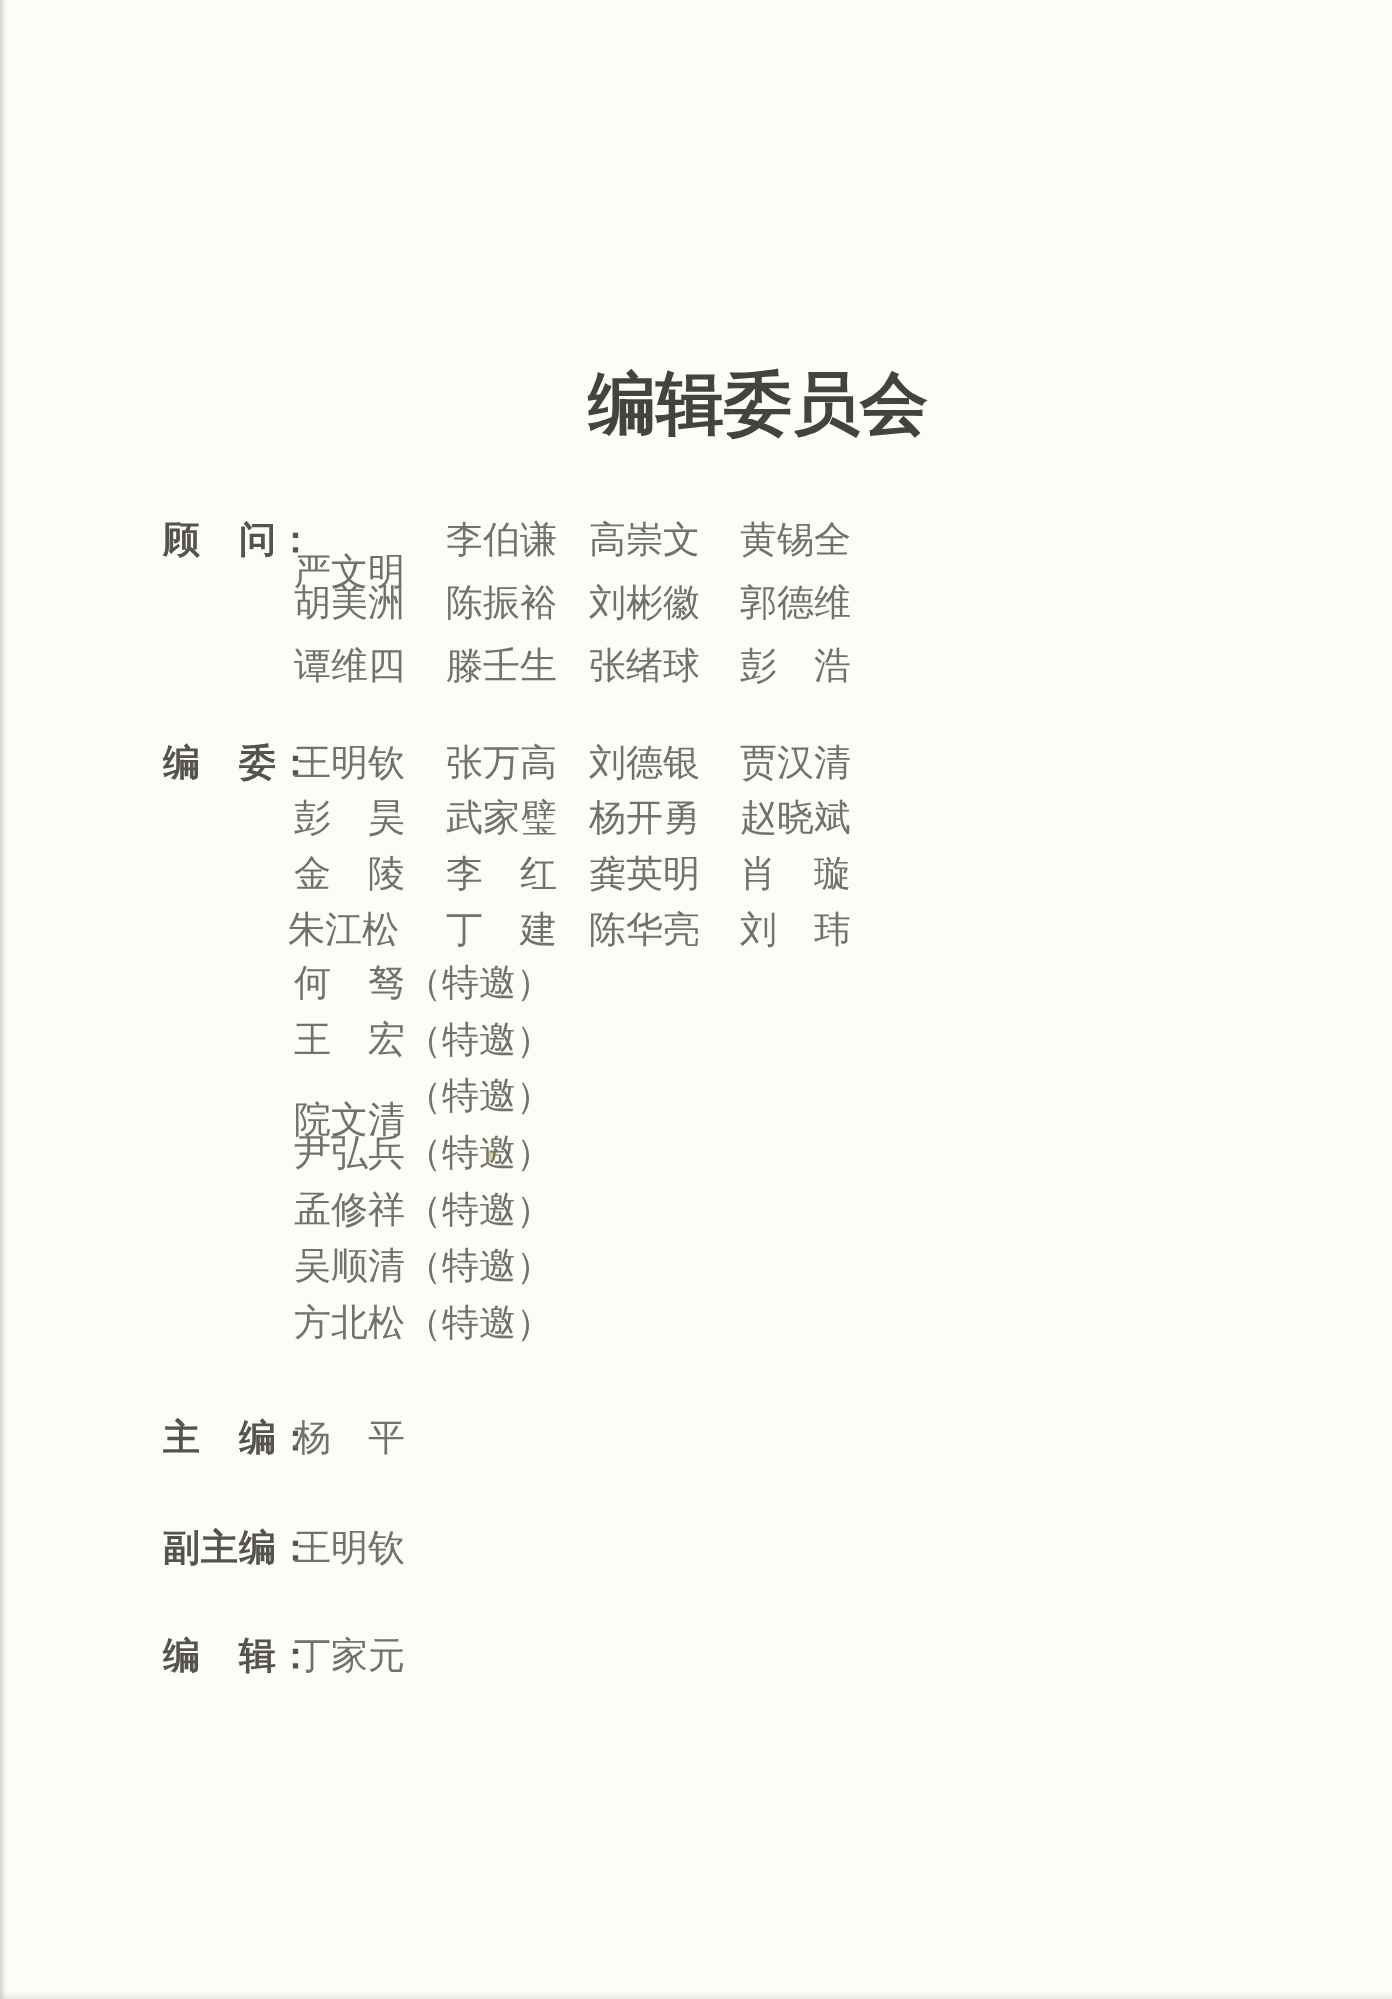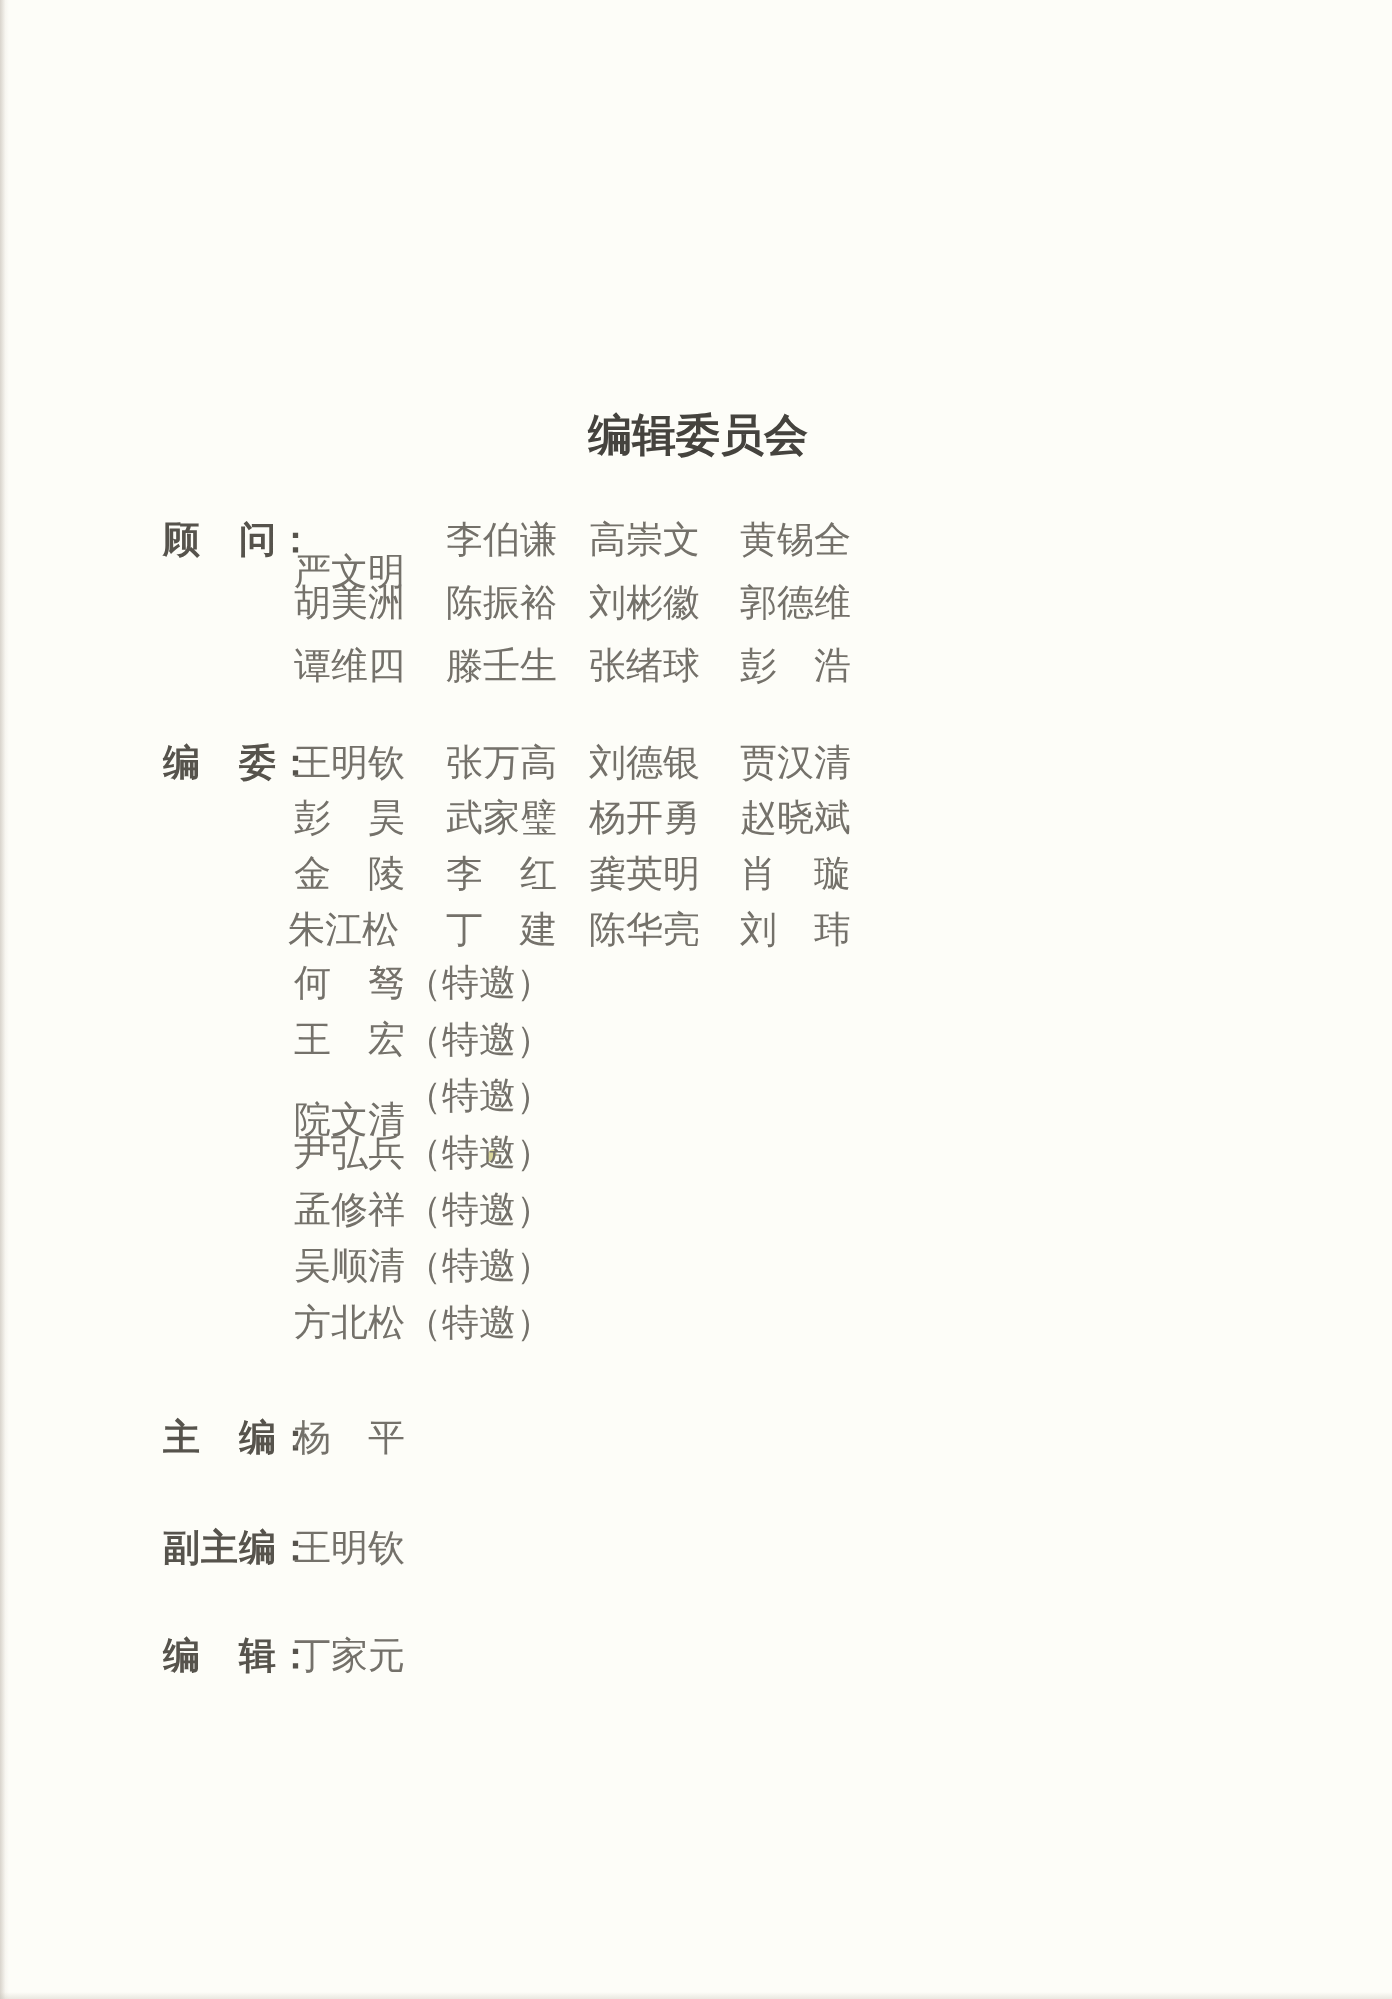--- a/index.html
+++ b/index.html
@@ -21,22 +21,22 @@
     position:absolute;left:0;bottom:0;width:100%;height:7px;
     background:linear-gradient(to top, rgba(198,192,180,0.35), rgba(255,255,255,0));
     pointer-events:none;
   }
   .speck{
     position:absolute;left:487px;top:1149px;width:9px;height:13px;
     background:#ccc77c;border-radius:60% 40% 55% 45%;
     transform:rotate(18deg);opacity:.75;
   }
   .page-title{
-    position:absolute;left:588px;top:408px;
-    font-size:44px;line-height:56px;font-weight:700;
+    position:absolute;left:588px;top:376px;
+    font-size:68px;line-height:56px;font-weight:700;
     letter-spacing:0px;color:#45433e;white-space:nowrap;
   }
   .row{
     position:absolute;left:0;width:100%;height:44px;line-height:44px;
     white-space:nowrap;
   }
   .role-label{
     position:absolute;left:163px;
     font-size:37px;color:#56534c;font-weight:600;
     letter-spacing:1px;

